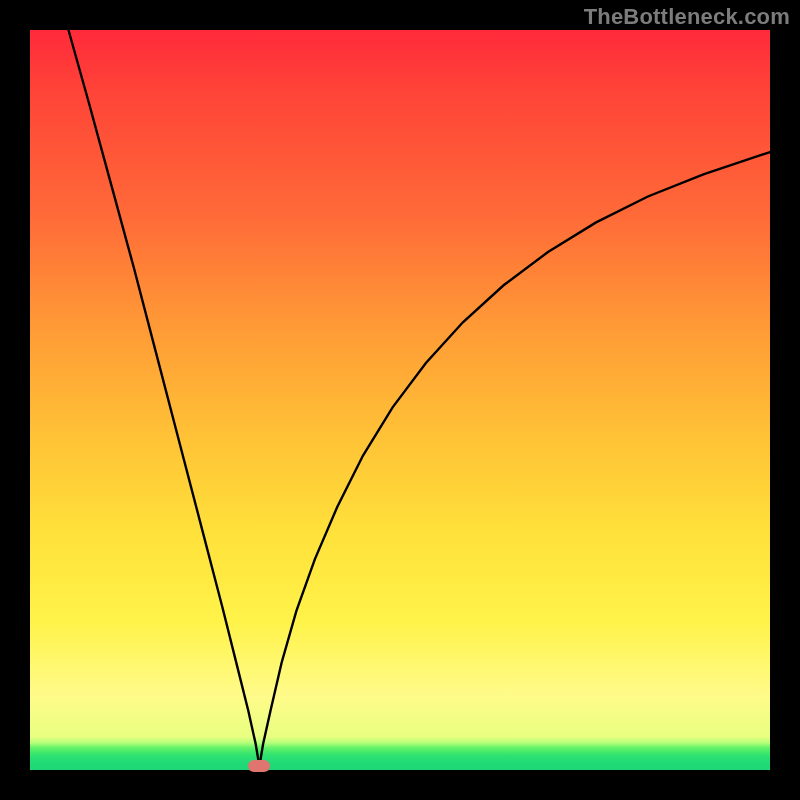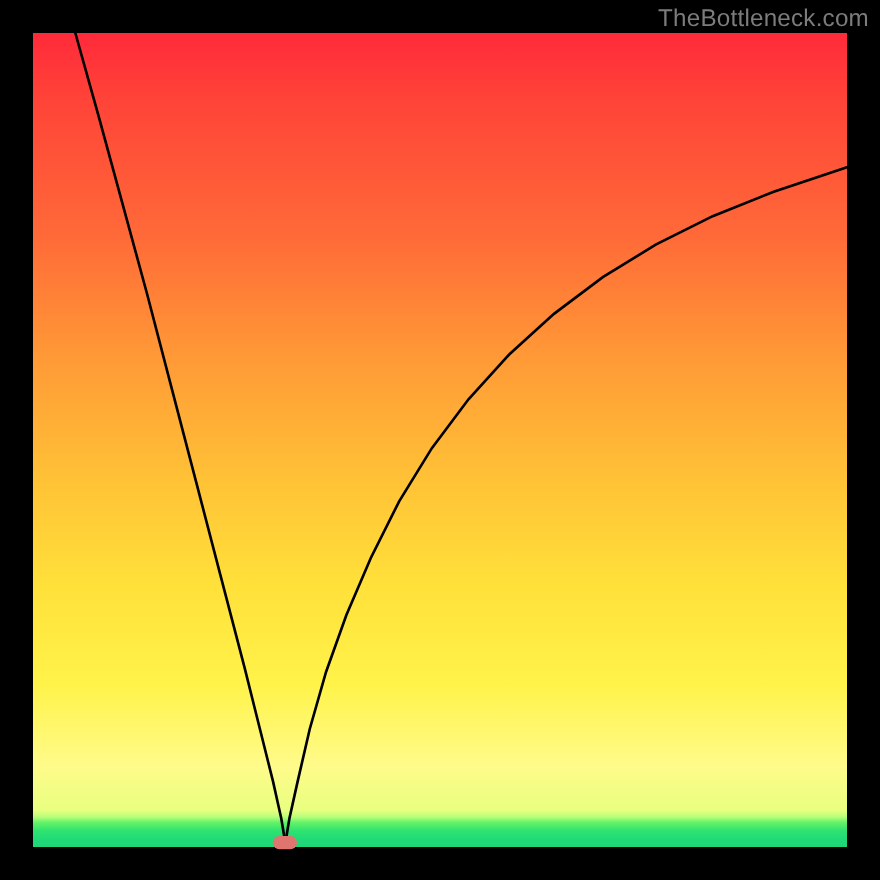--- a/index.html
+++ b/index.html
@@ -56,21 +56,21 @@
     height: 12px;
     border-radius: 6px;
     background: #e0756f;
     transform: translate(-50%, -50%);
   }
   .watermark {
     position: absolute;
     top: 4px;
     right: 10px;
     font-size: 22px;
-    font-weight: 400;
+    font-weight: 700;
     color: #7c7c7c;
     letter-spacing: 0.2px;
   }
 </style>
 </head>
 <body>
 
 <div class="outer">
   <div class="watermark">TheBottleneck.com</div>
 

